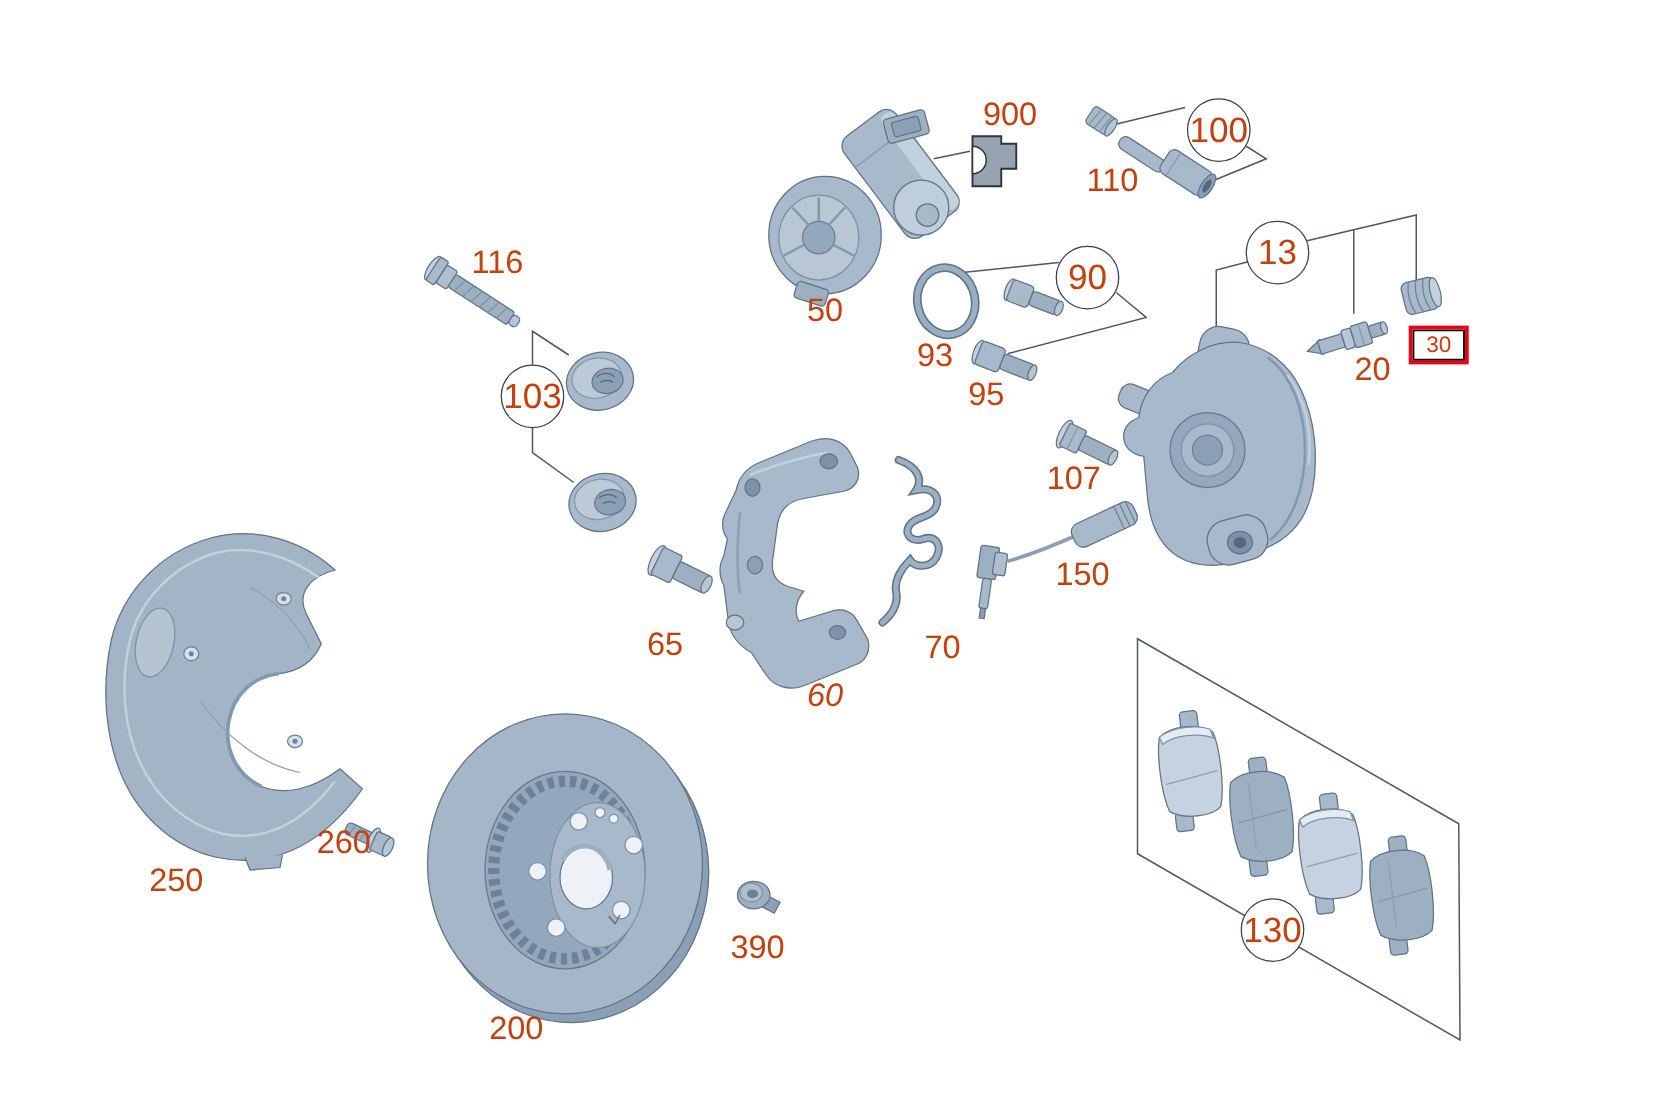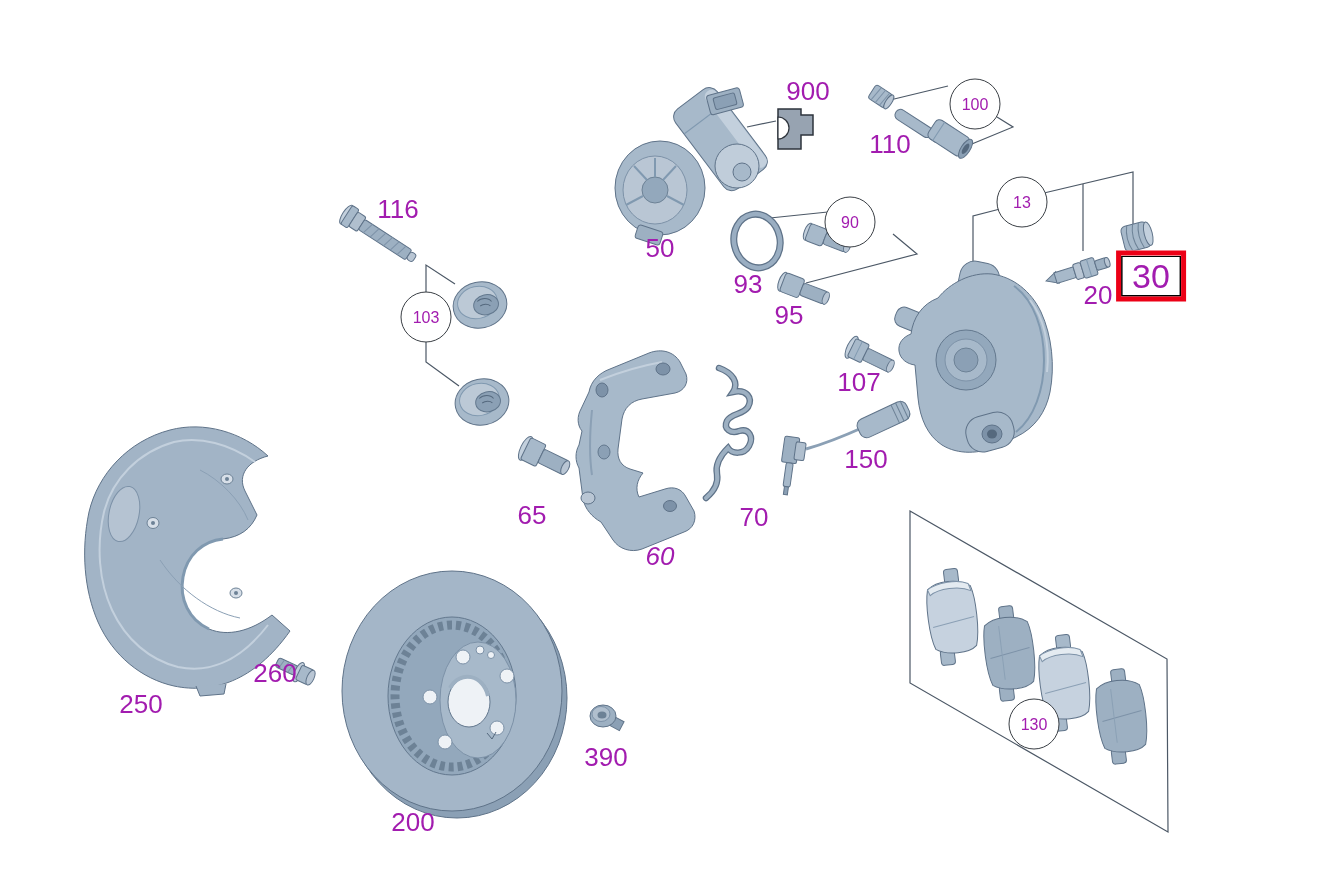--- a/index.html
+++ b/index.html
@@ -9,39 +9,39 @@
     background:#ffffff;
     font-family:"Liberation Sans", sans-serif;
     overflow:hidden;
   }
   .stage svg{position:absolute;left:0;top:0;}
   #labels-layer{position:absolute;left:0;top:0;width:100%;height:100%;}
   .part-label{
     position:absolute;
     transform:translate(-50%,-50%);
     font-size:26px;
-    color:#a21caf;
+    color:#c2410c;
     white-space:nowrap;
     line-height:1;
     user-select:none;
   }
   .part-label.circled{
     width:49px;height:49px;
     border:1.5px solid #3a3f45;
     border-radius:50%;
     background:#fff;
     display:flex;align-items:center;justify-content:center;
-    font-size:16px;
+    font-size:28px;
   }
   .part-label.boxed{
     background:#fff;
-    border:5px solid #737373;
+    border:3px solid #737373;
     box-shadow:inset 0 0 0 1.5px #000;
     padding:3px 11px 4px 11px;
-    font-size:34px;
+    font-size:18px;
   }
 </style>
 </head>
 <body>
 
 <div class="stage">
 
 <svg width="1326" height="881" viewBox="0 0 1326 881">
 
   <g stroke="#4c5866" stroke-width="1.2" fill="none">
@@ -345,30 +345,30 @@
 </svg>
 
 <div id="labels-layer">
       <div class="part-label plain" style="left: 808px; top: 91px;">900</div>
       <div class="part-label plain" style="left: 660px; top: 248px;">50</div>
       <div class="part-label circled" style="left: 975px; top: 104px;">100</div>
       <div class="part-label plain" style="left: 890px; top: 144px;">110</div>
       <div class="part-label circled" style="left: 1022px; top: 202px;">13</div>
       <div class="part-label plain" style="left: 1098px; top: 295px;">20</div>
       <div class="part-label boxed" style="left: 1151px; top: 276px; border-color: rgb(236, 0, 22);">30</div>
-      <div class="part-label circled" style="left: 850px; top: 222px; text-align: center;">90</div>
+      <div class="part-label circled" style="left: 870px; top: 222px; text-align: center;">90</div>
       <div class="part-label plain" style="left: 748px; top: 284px;">93</div>
       <div class="part-label plain" style="left: 789px; top: 315px;">95</div>
       <div class="part-label circled" style="left: 426px; top: 317px;">103</div>
       <div class="part-label plain" style="left: 398px; top: 209px;">116</div>
       <div class="part-label plain" style="left: 859px; top: 382px;">107</div>
       <div class="part-label plain" style="left: 866px; top: 459px;">150</div>
       <div class="part-label plain" style="left: 532px; top: 487px; margin-top: 28px;">65</div>
       <div class="part-label plain" style="left: 660px; top: 556px; font-style: italic;">60</div>
       <div class="part-label plain" style="left: 754px; top: 517px;">70</div>
       <div class="part-label plain" style="left: 141px; top: 704px;">250</div>
       <div class="part-label plain" style="left: 275px; top: 673px;">260</div>
       <div class="part-label plain" style="left: 373px; top: 822px; margin-left: 40px;">200</div>
       <div class="part-label plain" style="left: 606px; top: 757px;">390</div>
-      <div class="part-label circled" style="left: 1018px; top: 724px; margin-left: 16px;">130</div>
+      <div class="part-label circled" style="left: 1018px; top: 744px;">130</div>
     </div>
 
 </div>
 
 </body></html>

